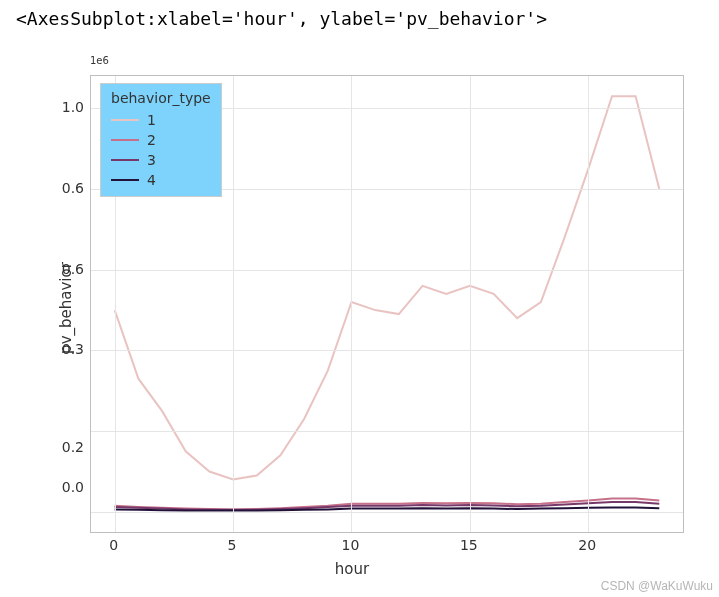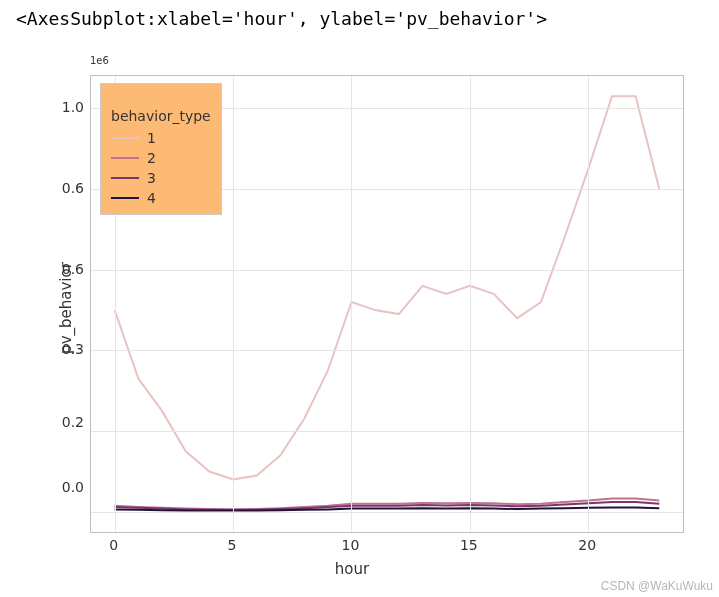--- a/index.html
+++ b/index.html
@@ -78,23 +78,23 @@
   svg.lines {
     position:absolute;
     left:0;top:0;
     width:100%;height:100%;
     overflow:visible;
   }
   .legend {
     position:absolute;
     left: 98px;
     top: 48px;
-    background:#fdba74;
+    background:#7dd3fc;
     border:1px solid #ccc;
-    padding:24px 10px 6px 10px;
+    padding:6px 10px 6px 10px;
     font-family:"DejaVu Sans", Arial, sans-serif;
     font-size:14px;
     color:#333;
   }
   .legend-title {
     font-size:14px;
     margin-bottom:4px;
   }
   .legend-row {
     display:flex;
@@ -166,20 +166,20 @@
   </div>
 
   <div class="ylab">pv_behavior</div>
   <div class="xlab">hour</div>
 <div class="tick x" style="left: 111.68px;">0</div>
     <div class="tick x" style="left: 230.08px;">5</div>
     <div class="tick x" style="left: 348.48px;">10</div>
     <div class="tick x" style="left: 466.88px;">15</div>
     <div class="tick x" style="left: 585.28px;">20</div>
     <div class="tick y" style="top: 452px;">0.0</div>
-    <div class="tick y" style="top: 387px; text-align: right;">0.2</div>
+    <div class="tick y" style="top: 412px; text-align: right;">0.2</div>
     <div class="tick y" style="top: 314.407px;">0.3</div>
     <div class="tick y" style="top: 233.699px;">0.6</div>
     <div class="tick y" style="top: 152.991px;">0.6</div>
     <div class="tick y" style="top: 72.2832px; text-align: right;">1.0</div>
   </div>
 
 <div class="watermark">CSDN @WaKuWuku</div>
 
 </body></html>

